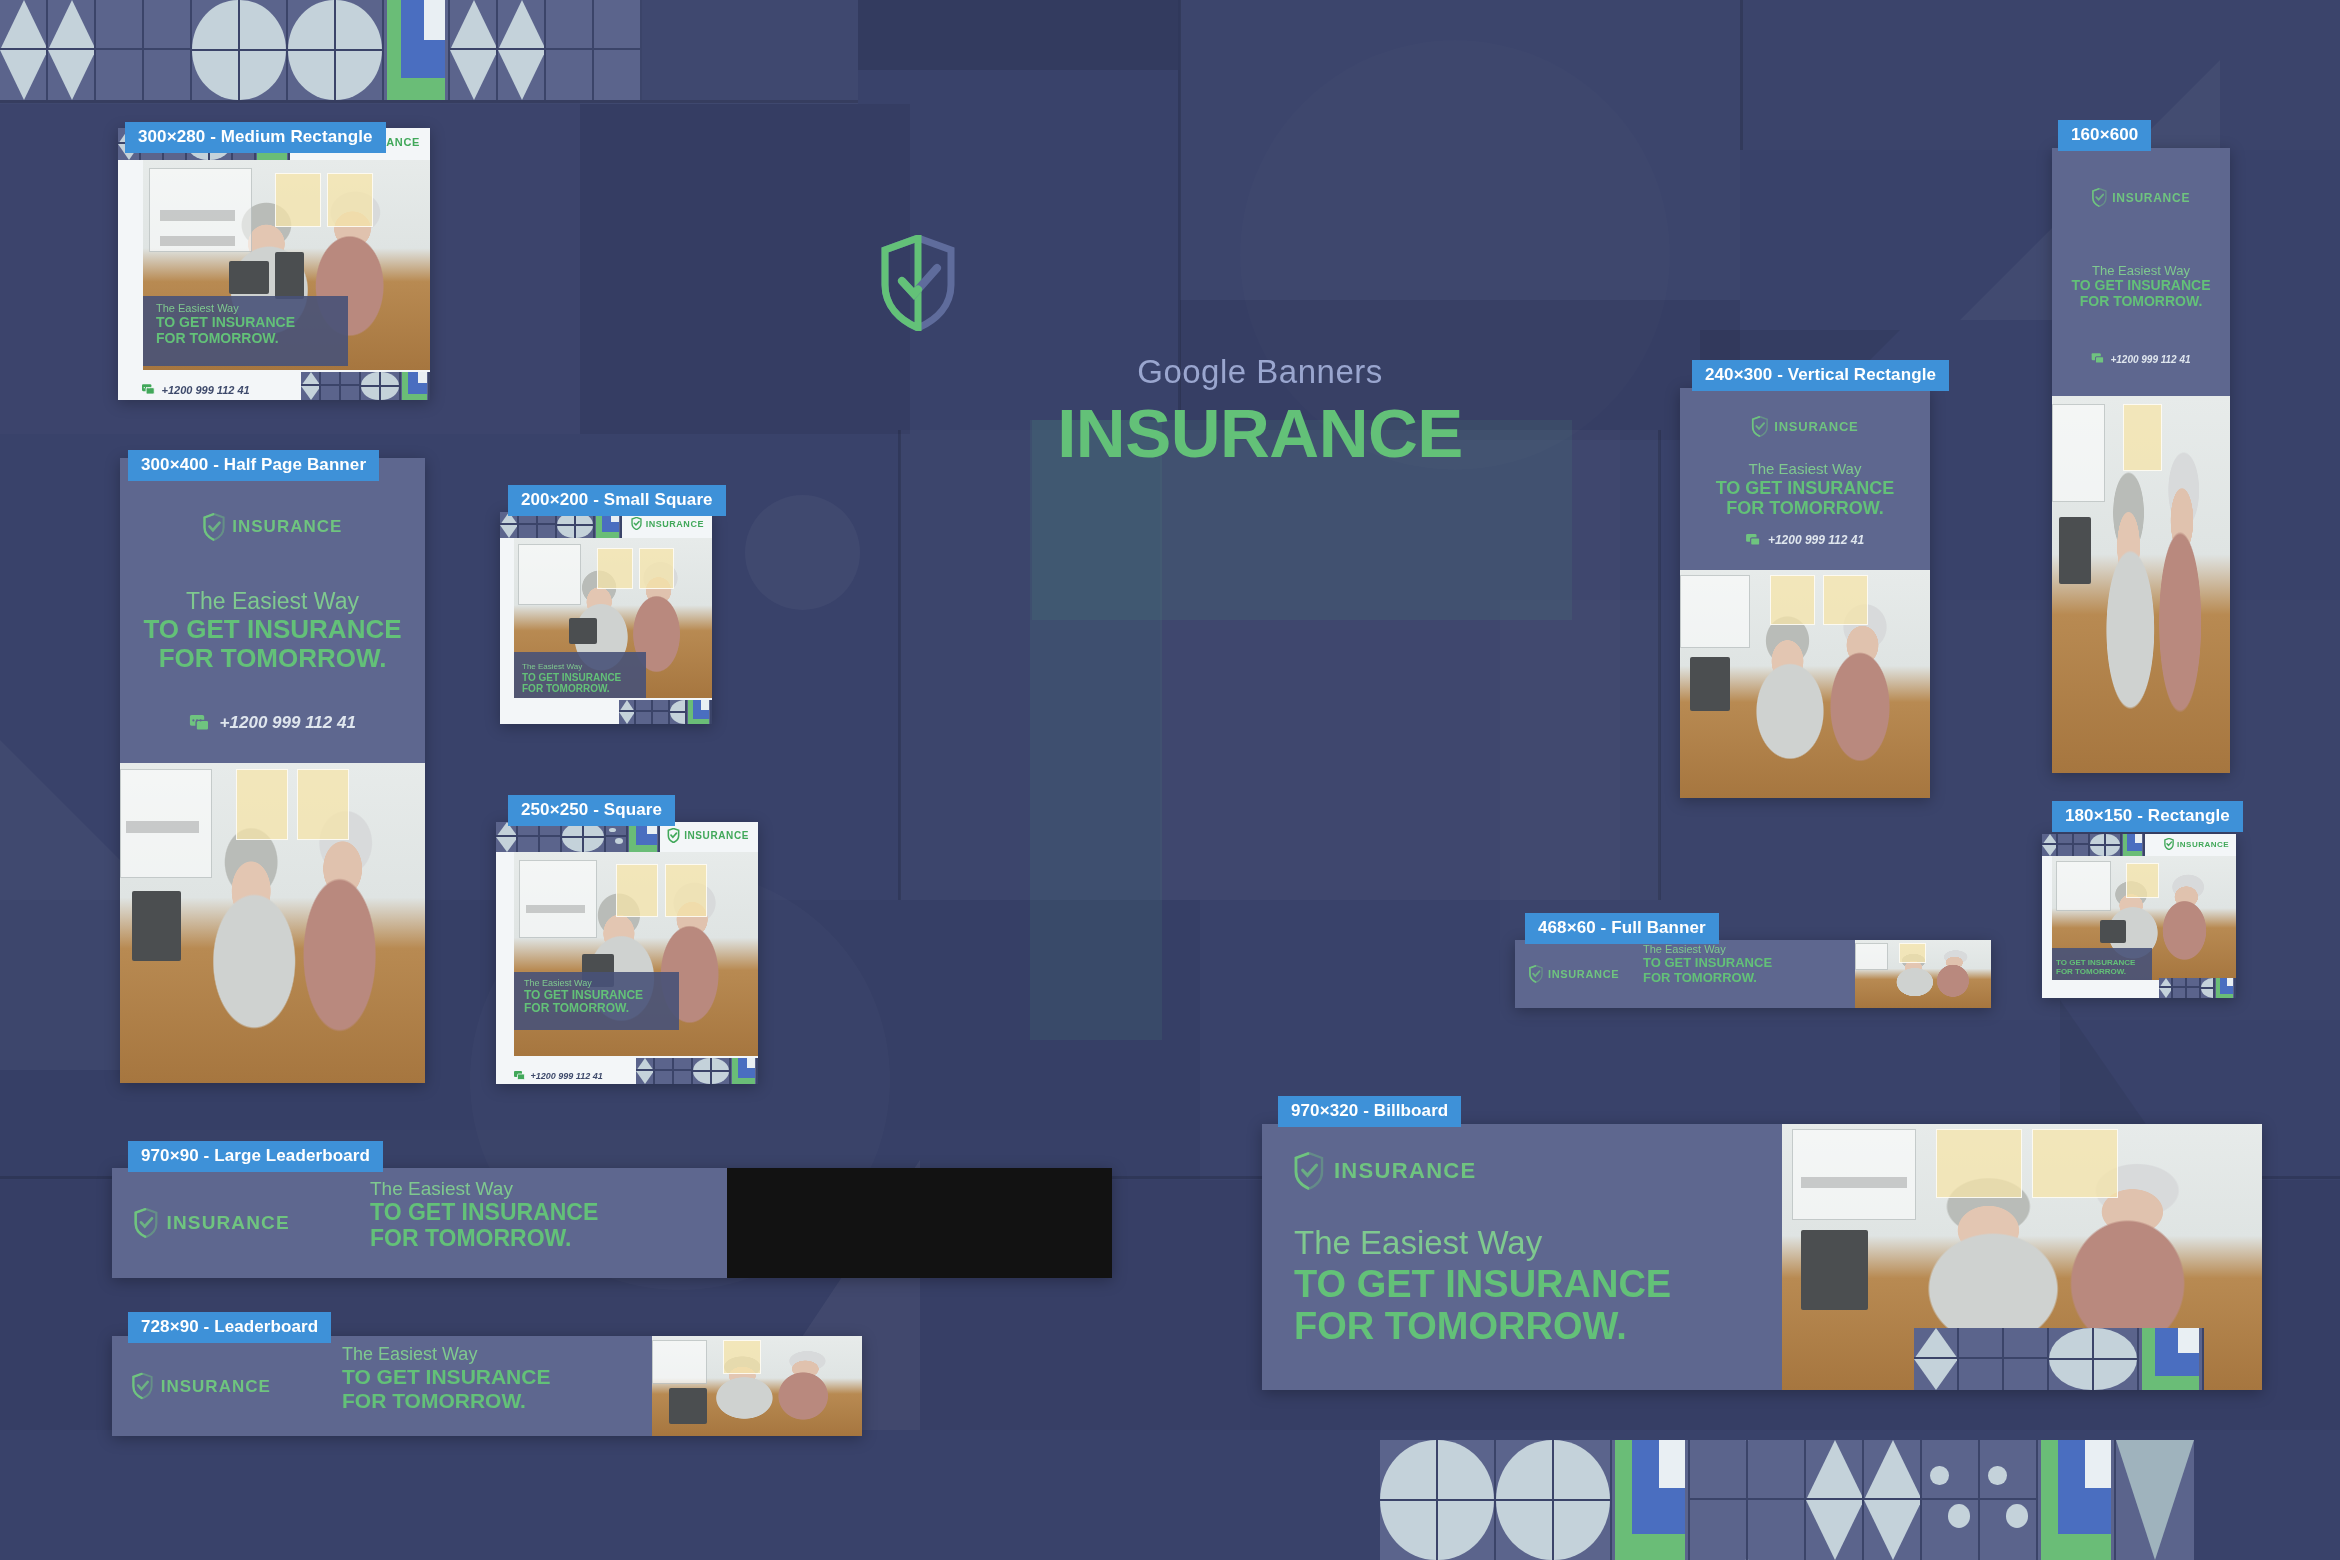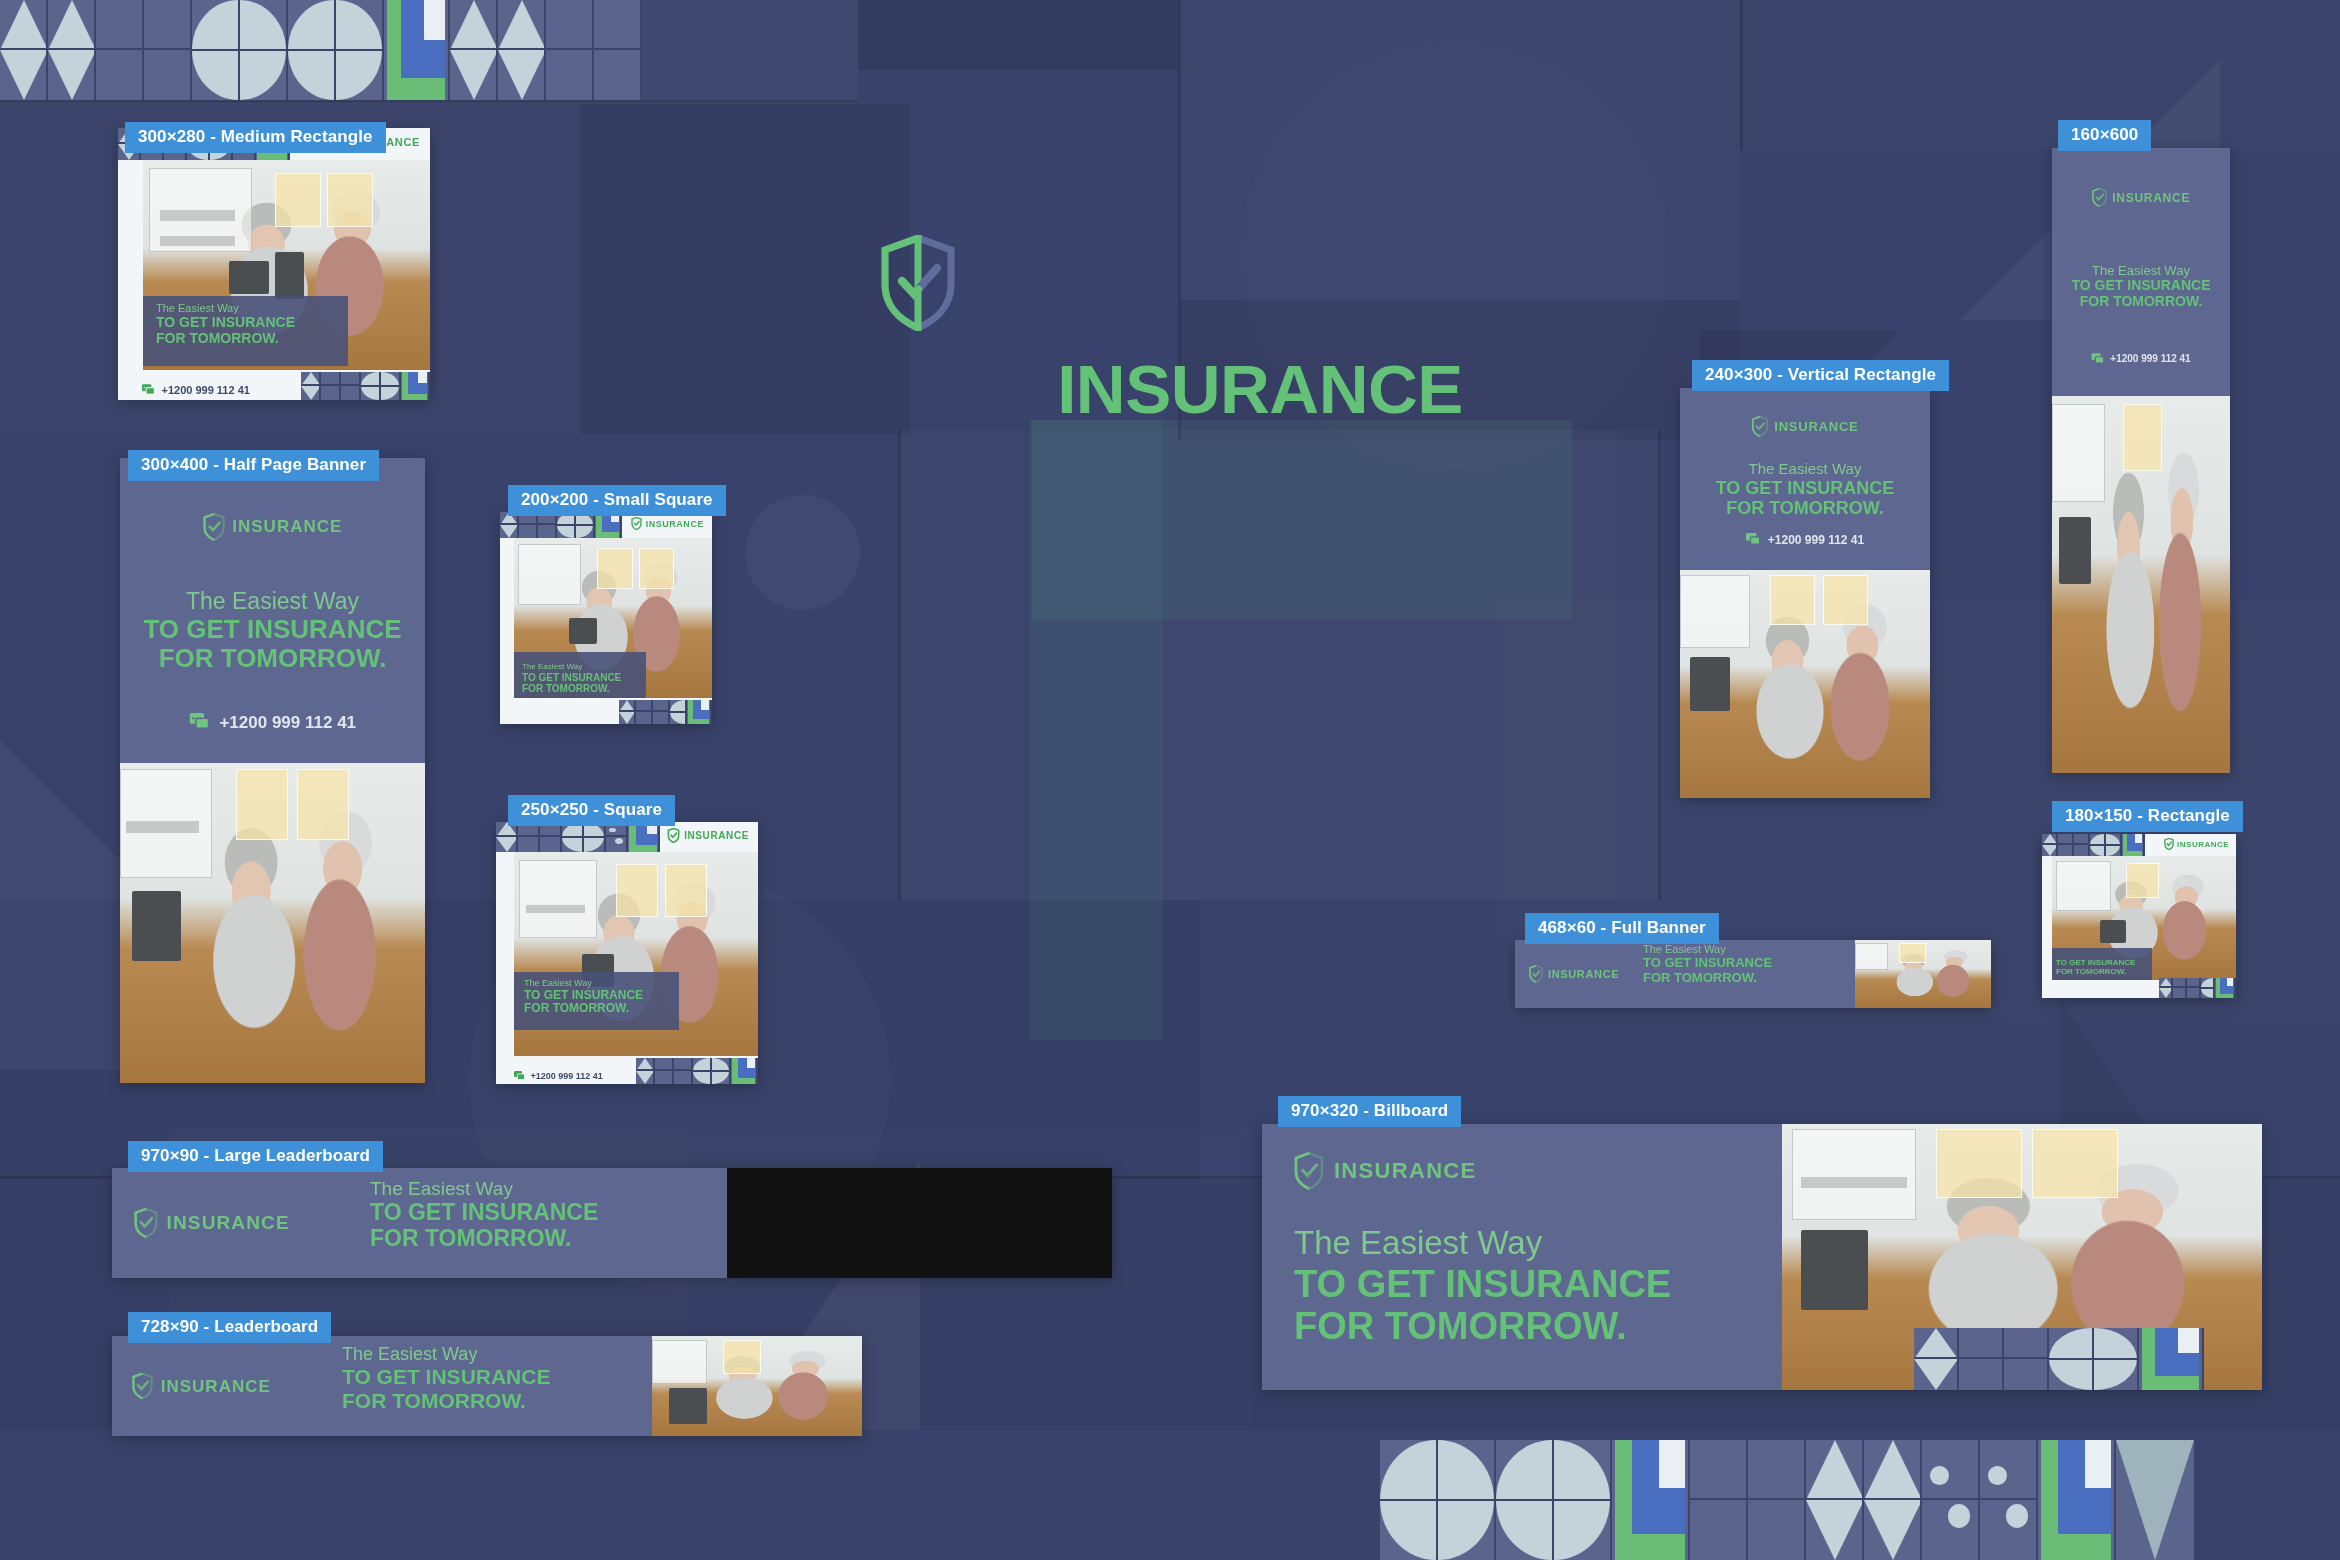--- a/index.html
+++ b/index.html
@@ -72,22 +72,22 @@
 
   
   .lock { position:absolute; display:flex; align-items:center; gap:.45em; }
   .lock .txt { color:#6fc47f; font-weight:700; letter-spacing:.06em; }
   .lock.dark .txt { color:#41a85a; }
 
   
   .hl { position:absolute; }
   .hl .l1 { color:#7fc98f; font-weight:400; line-height:1.18; }
   .hl .l2 { color:#63c178; font-weight:700; line-height:1.12; }
-  .phone { position:absolute; display:flex; align-items:flex-start; gap:.5em;
-           color:#dfe6ee; font-weight:700; }
+  .phone { position:absolute; display:flex; align-items:flex-end; gap:.5em;
+           color:#dfe6ee; font-weight:700;font-style:italic; }
   .phone.dk { color:#3e4a6b; }
 
   .tintbox { position:absolute; background:rgba(72,82,120,.90); }
   .blackbox{ position:absolute; background:#121212; }
 
   svg { display:block; }
 </style>
 </head>
 <body>
 
@@ -323,20 +323,21 @@
 
 <div id="hero">
   <div class="shield">
     <svg width="76" height="96" viewBox="0 0 76 96">
       <path d="M38 3 L71 15 V50 C71 71 56 85 38 93 C20 85 5 71 5 50 V15 Z" fill="none" stroke="#5f6c9c" stroke-width="7"></path>
       <path d="M38 3 L5 15 V50 C5 71 20 85 38 93 V3 Z" fill="none" stroke="#63c178" stroke-width="7"></path>
       <path d="M22 46 L34 59 L57 33" fill="none" stroke="#5f6c9c" stroke-width="8" stroke-linecap="round"></path>
       <path d="M22 46 L34 59 L38 54.5" fill="none" stroke="#63c178" stroke-width="8" stroke-linecap="round"></path>
     </svg>
   </div>
+  <div class="kicker">Google Banners</div>
   <div class="title">
     <div>INSURANCE</div>
   </div>
 </div>
 
 <div class="tag" style="left:125px;top:122px;">300×280 - Medium Rectangle</div>
 <div class="banner" style="left:118px;top:128px;width:312px;height:272px;padding:8px;">
   <div class="bi" style="background:#f3f6f8;">
 
     <div class="patstrip bmini" style="left:0;top:0;height:32px;">

